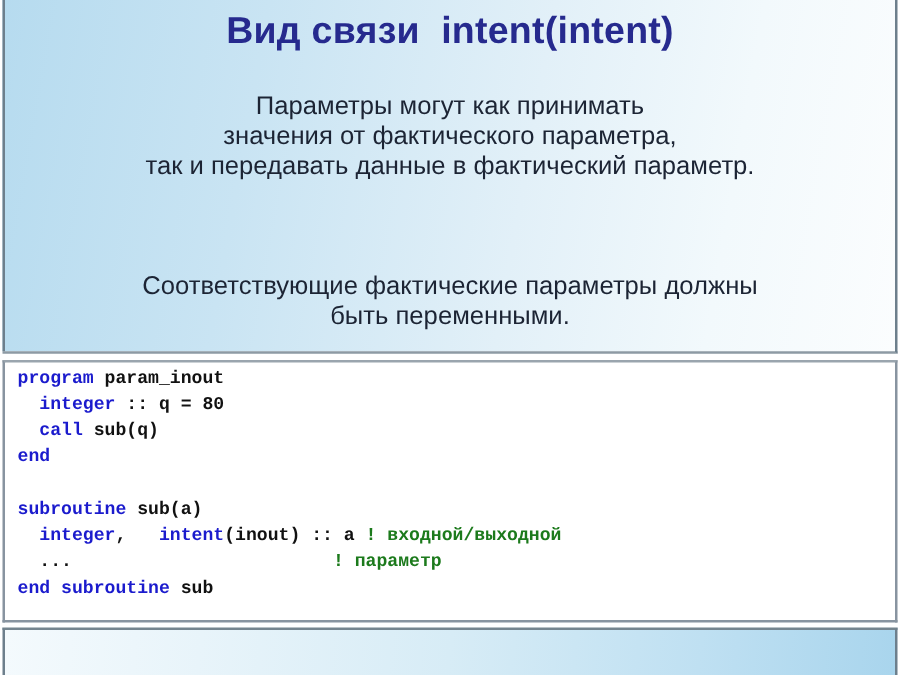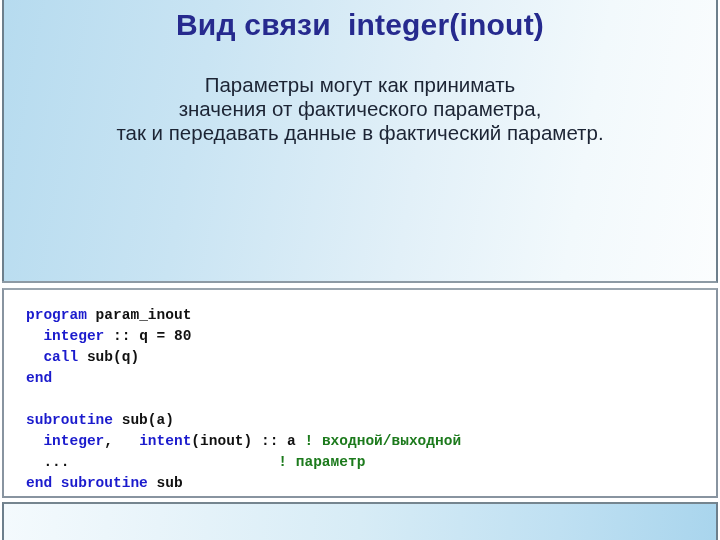--- a/index.html
+++ b/index.html
@@ -79,21 +79,21 @@
     border: 2px solid #8894a0;
     border-top-color: #9aa5ae;
     box-sizing: border-box;
     overflow: hidden;
   }
 
   .code {
     position: absolute;
     left: 10px;
     top: 3px;
-    margin: 12px;
+    margin: 0;
     font-family: "Liberation Mono", "DejaVu Sans Mono", monospace;
     font-size: 14.5px;
     line-height: 21px;
     font-weight: bold;
     color: #111111;
     white-space: pre;
     letter-spacing: 0px;
   }
   .kw { color: #1b1bcd; }
   .cm { color: #1c7a1c; }
@@ -112,26 +112,28 @@
     border-top: 2px solid #75858f;
     box-sizing: border-box;
   }
 </style>
 </head>
 <body>
 
 <div class="slide">
 
   <div class="top-panel">
-    <div class="title">Вид связи  integer(inout)</div>
+    <div class="title">Вид связи  intent(intent)</div>
 
     <div class="para para-1">Параметры могут как принимать
 значения от фактического параметра,
 так и передавать данные в фактический параметр.</div>
 
+    <div class="para para-2">Соответствующие фактические параметры должны
+быть переменными.</div>
   </div>
 
   <div class="code-panel">
     <pre class="code" id="code-block"><span><span class="kw">program</span><span class="pl"> param_inout</span></span>
 <span><span class="pl">  </span><span class="kw">integer</span><span class="pl"> :: q = 80</span></span>
 <span><span class="pl">  </span><span class="kw">call</span><span class="pl"> sub(q)</span></span>
 <span><span class="kw">end</span></span>
 <span><span class="pl"></span></span>
 <span><span class="kw">subroutine</span><span class="pl"> sub(a)</span></span>
 <span><span class="pl">  </span><span class="kw">integer</span><span class="pl">,   </span><span class="kw">intent</span><span class="pl">(inout) :: a </span><span class="cm">! входной/выходной</span></span>

